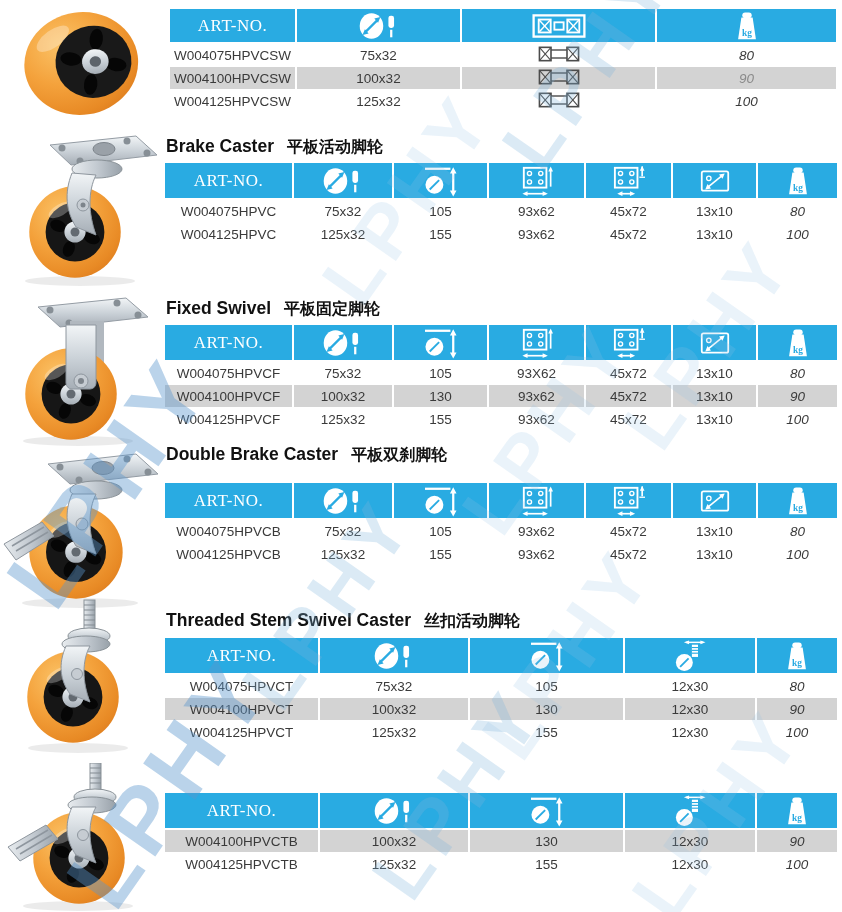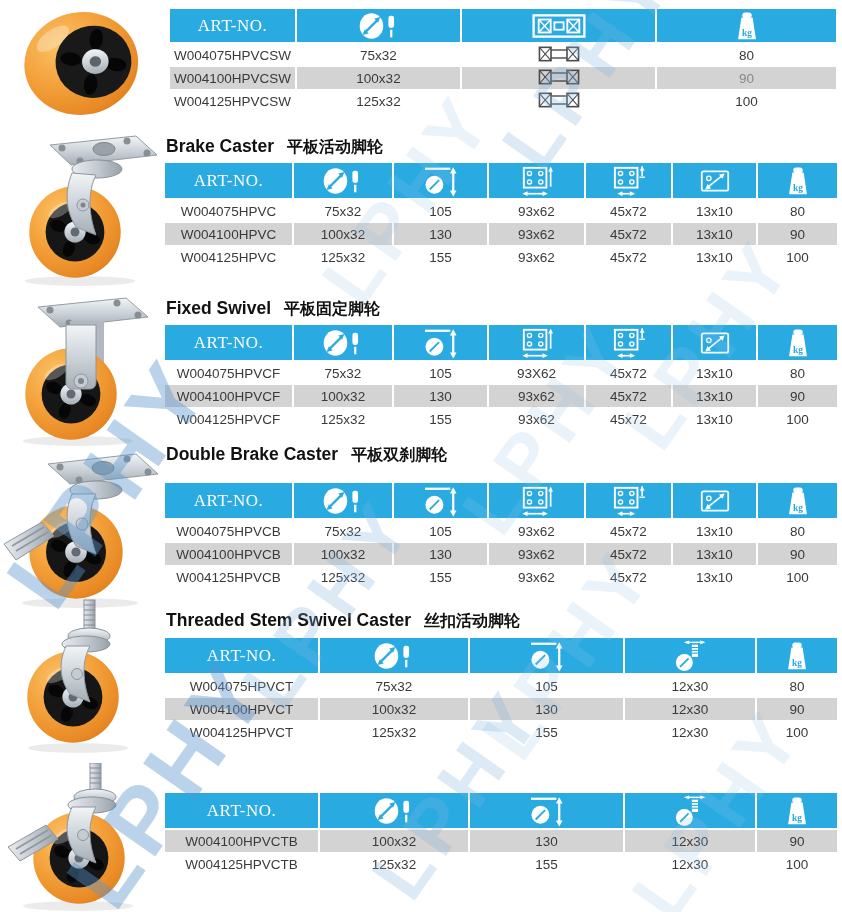--- a/index.html
+++ b/index.html
@@ -20,21 +20,21 @@
   table.spec{position:absolute;left:165px;width:672px;border-collapse:separate;border-spacing:0;
              table-layout:fixed;z-index:2;}
   table.spec.top{left:170px;width:666px;}
   .spec th{background:#29abe2;height:35px;padding:0;text-align:center;vertical-align:middle;
            border-right:2px solid #fff;border-bottom:2px solid #fff;font-family:Liberation Serif, serif;}
   .spec.top th{height:33px;}
   .spec th:last-child{border-right:none;}
   .spec th.artno{color:#fff;font-size:17px;font-weight:normal;letter-spacing:.5px;}
   .spec td{height:22px;padding:0;text-align:center;vertical-align:middle;font-size:13.5px;
            color:#3a3a3a;border-right:2px solid #fff;border-bottom:1px solid #fff;background:#fff;}
-  .spec td:last-child{border-right:none;}
+  .spec td:last-child{border-right:none;font-style:italic;}
   .spec tr.alt td{background:#d3d3d3;text-align:center;}
   .spec td.dim{color:#8a8a8a;}
   .hic{display:block;margin:0 auto;}
   .defs{position:absolute;width:0;height:0;overflow:hidden;}
 </style>
 </head>
 <body>
 
 <svg class="defs" aria-hidden="true">
   <defs>
@@ -391,29 +391,20 @@
     <tbody>
       <tr>
         <td>W004075HPVC</td>
         <td>75x32</td>
         <td>105</td>
         <td>93x62</td>
         <td>45x72</td>
         <td>13x10</td>
         <td>80</td>
       </tr>
-      <tr class="alt">
-        <td>W004100HPVC</td>
-        <td>100x32</td>
-        <td>130</td>
-        <td>93x62</td>
-        <td>45x72</td>
-        <td>13x10</td>
-        <td>90</td>
-      </tr>
       <tr>
         <td>W004125HPVC</td>
         <td>125x32</td>
         <td>155</td>
         <td>93x62</td>
         <td>45x72</td>
         <td>13x10</td>
         <td>100</td>
       </tr>
     </tbody>
@@ -553,29 +544,20 @@
     <tbody>
       <tr>
         <td>W004075HPVCB</td>
         <td>75x32</td>
         <td>105</td>
         <td>93x62</td>
         <td>45x72</td>
         <td>13x10</td>
         <td>80</td>
       </tr>
-      <tr class="alt">
-        <td>W004100HPVCB</td>
-        <td>100x32</td>
-        <td>130</td>
-        <td>93x62</td>
-        <td>45x72</td>
-        <td>13x10</td>
-        <td>90</td>
-      </tr>
       <tr>
         <td>W004125HPVCB</td>
         <td>125x32</td>
         <td>155</td>
         <td>93x62</td>
         <td>45x72</td>
         <td>13x10</td>
         <td>100</td>
       </tr>
     </tbody>

